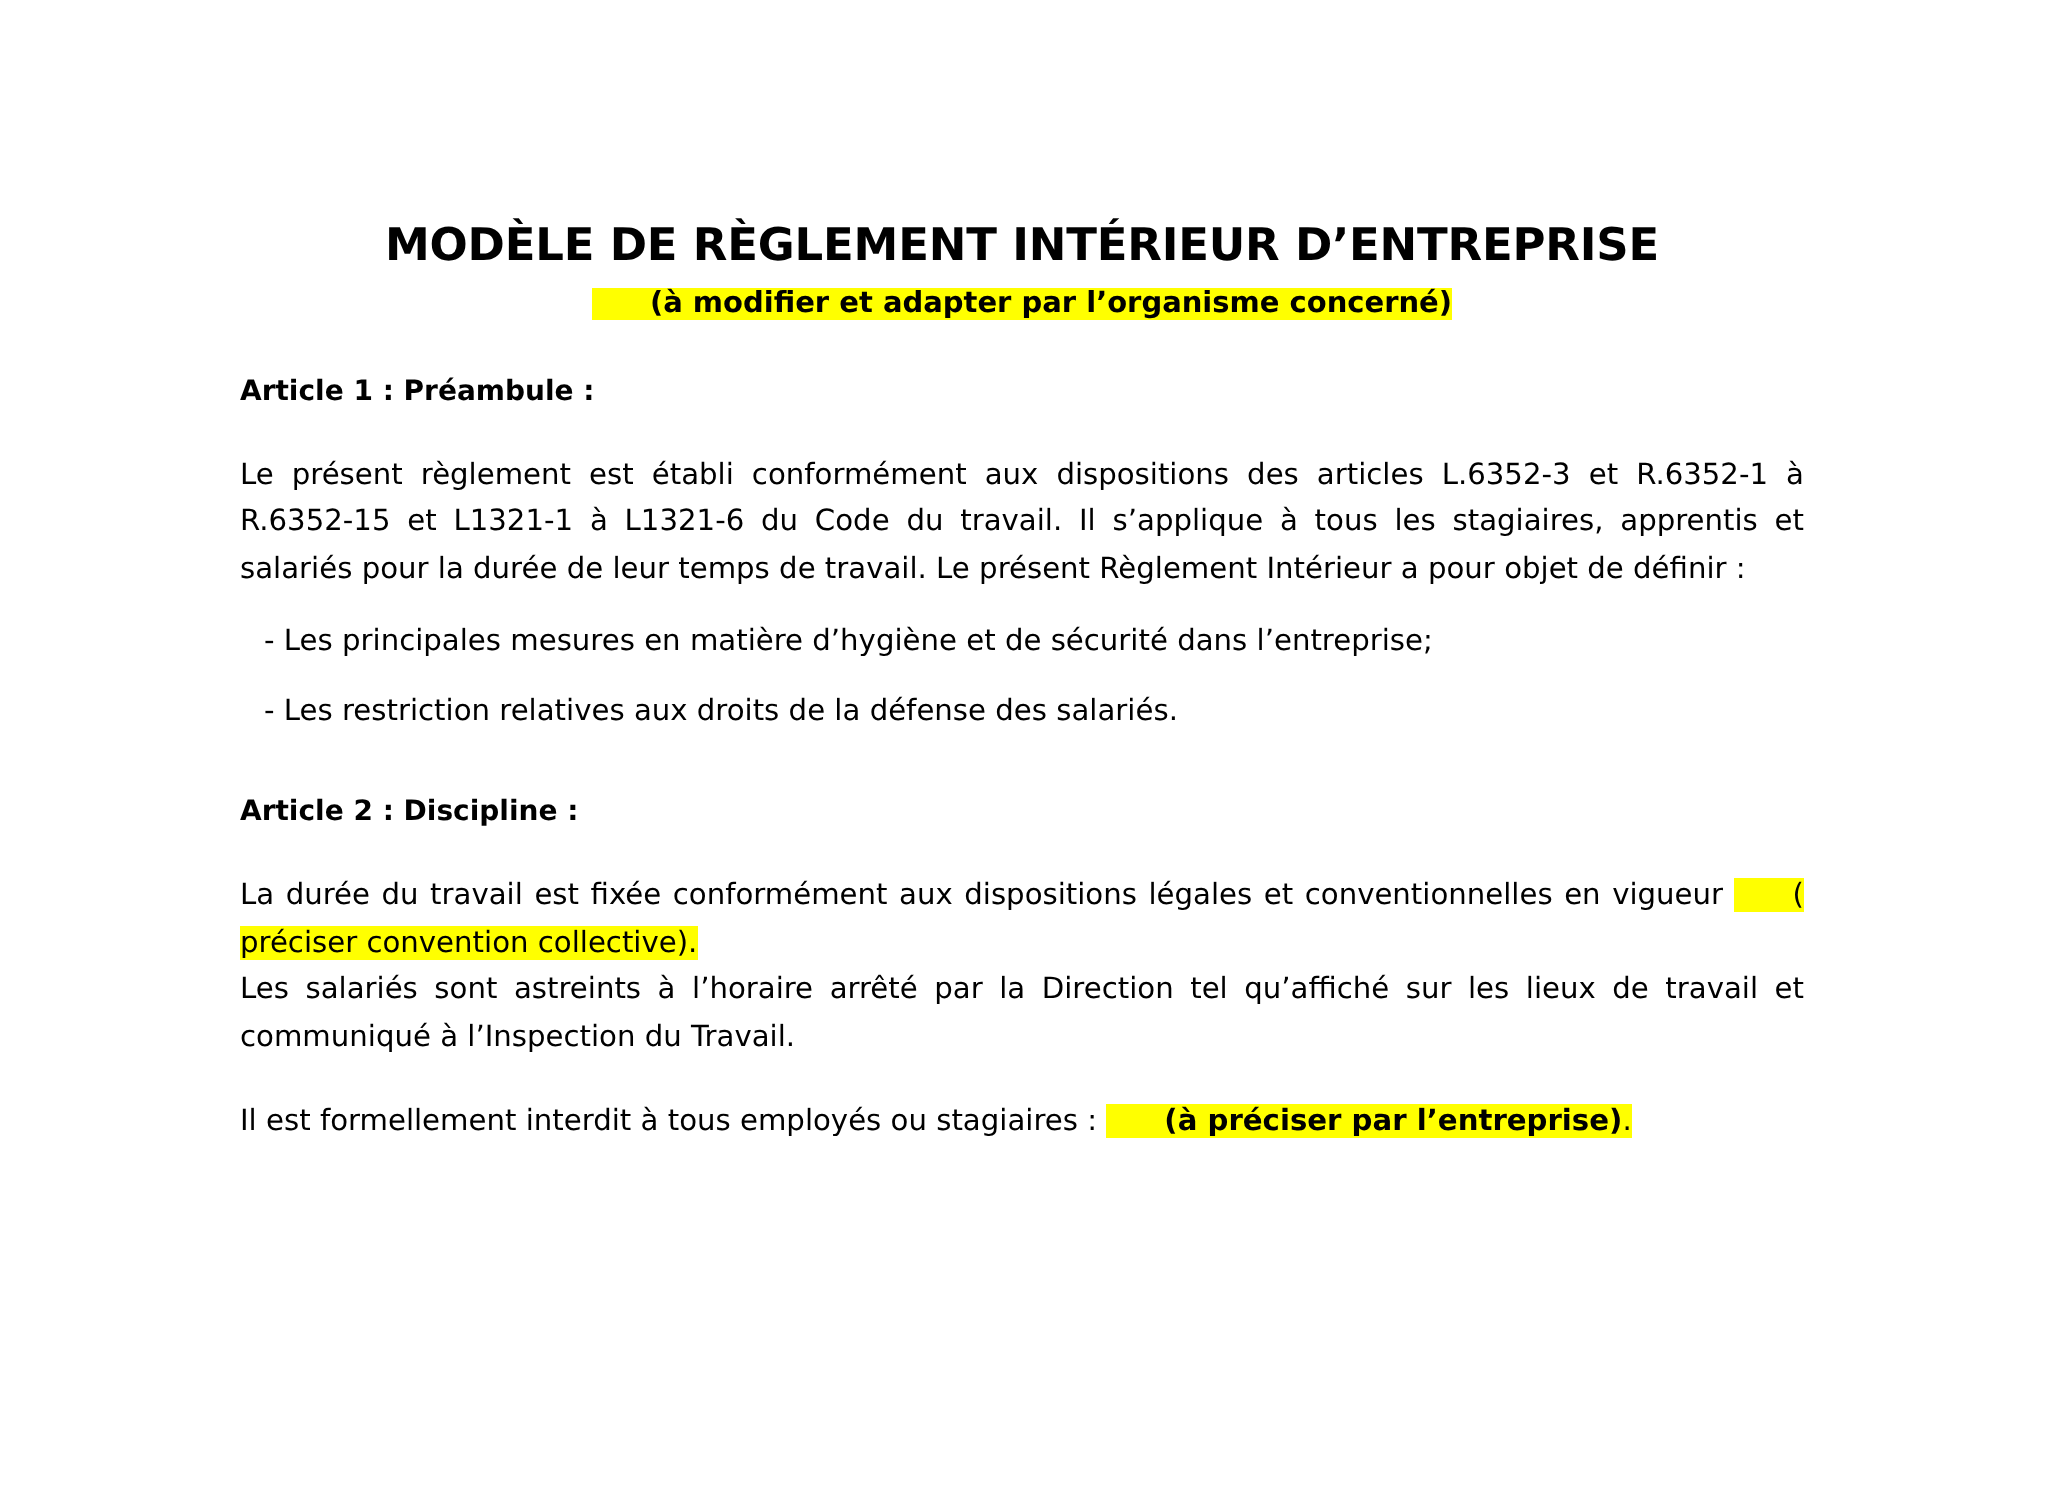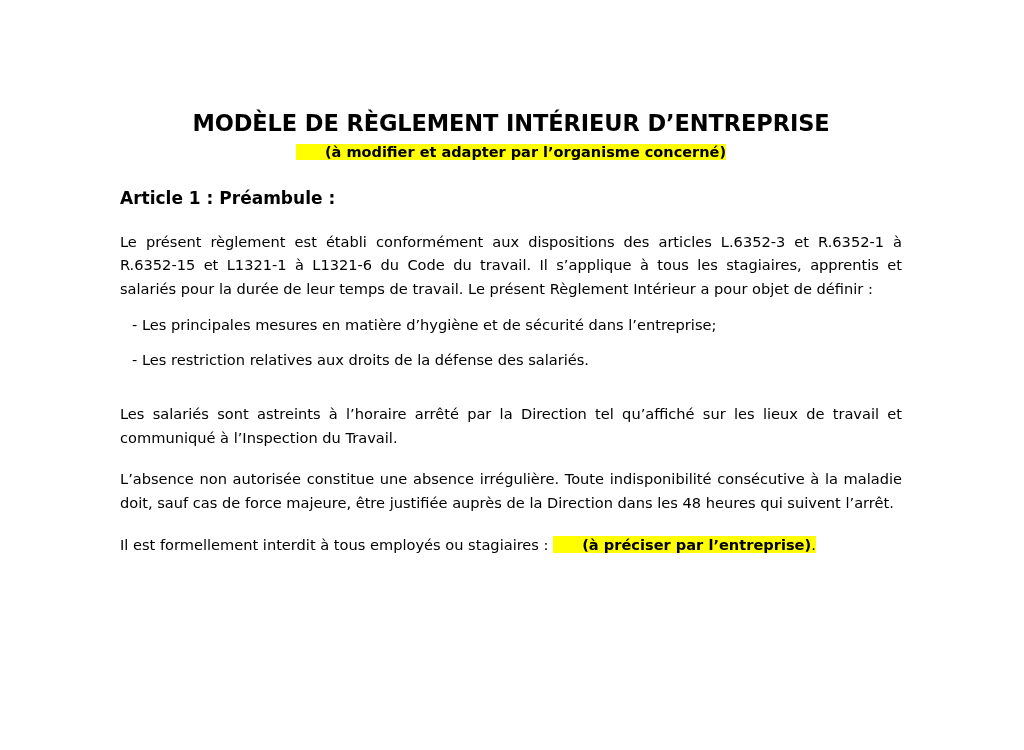--- a/index.html
+++ b/index.html
@@ -41,21 +41,21 @@
     font-size: 14.5px;
     margin: 0 0 26px 0;
     line-height: 1.3;
   }
   .hl {
     background: #ffff00;
     padding-left: 29px;
   }
   .heading {
     font-weight: bold;
-    font-size: 17px;
+    font-size: 14px;
     margin: 0 0 22px 0;
   }
   .para {
     font-size: 14.6px;
     line-height: 1.62;
     text-align: justify;
     margin: 0 0 18px 0;
   }
   .para.nojust {
     text-align: left;
@@ -83,22 +83,23 @@
 
     <div class="heading">Article 1 : Préambule :</div>
 
     <p class="para tight">Le présent règlement est établi conformément aux dispositions des articles L.6352-3 et R.6352-1 à R.6352-15 et L1321-1 à L1321-6 du Code du travail. Il s’applique à tous les stagiaires, apprentis et salariés pour la durée de leur temps de travail. Le présent Règlement Intérieur a pour objet de définir :</p>
     <p class="list-line"> - Les principales mesures en matière d’hygiène et de sécurité dans l’entreprise;</p>
     <p class="list-line">- Les restriction relatives aux droits de la défense des salariés.</p>
 
     <div class="spacer-md"></div>
 
 
+    <div class="heading">Article 2 : Discipline :</div>
 
+    <p class="para tight"><span>La durée du travail est fixée conformément aux dispositions légales et conventionnelles en vigueur </span><span class="hl">( préciser convention collective).</span></p>
     <p class="para">Les salariés sont astreints à l’horaire arrêté par la Direction tel qu’affiché sur les lieux de travail et communiqué à l’Inspection du Travail.</p>
 
 
-    <p class="para">L’absence non autorisée constitue une absence irrégulière. Toute indisponibilité consécutive à la maladie doit, sauf cas de force majeure, être justifiée auprès de la Direction dans les 48 heures qui suivent l’arrêt.</p>
 
     <p class="para nojust"><span>Il est formellement interdit à tous employés ou stagiaires : </span><span class="hl"><b>(à préciser par l’entreprise)</b><span>.</span></span></p>
 
   </div>
 </div>
 
 </body></html>

